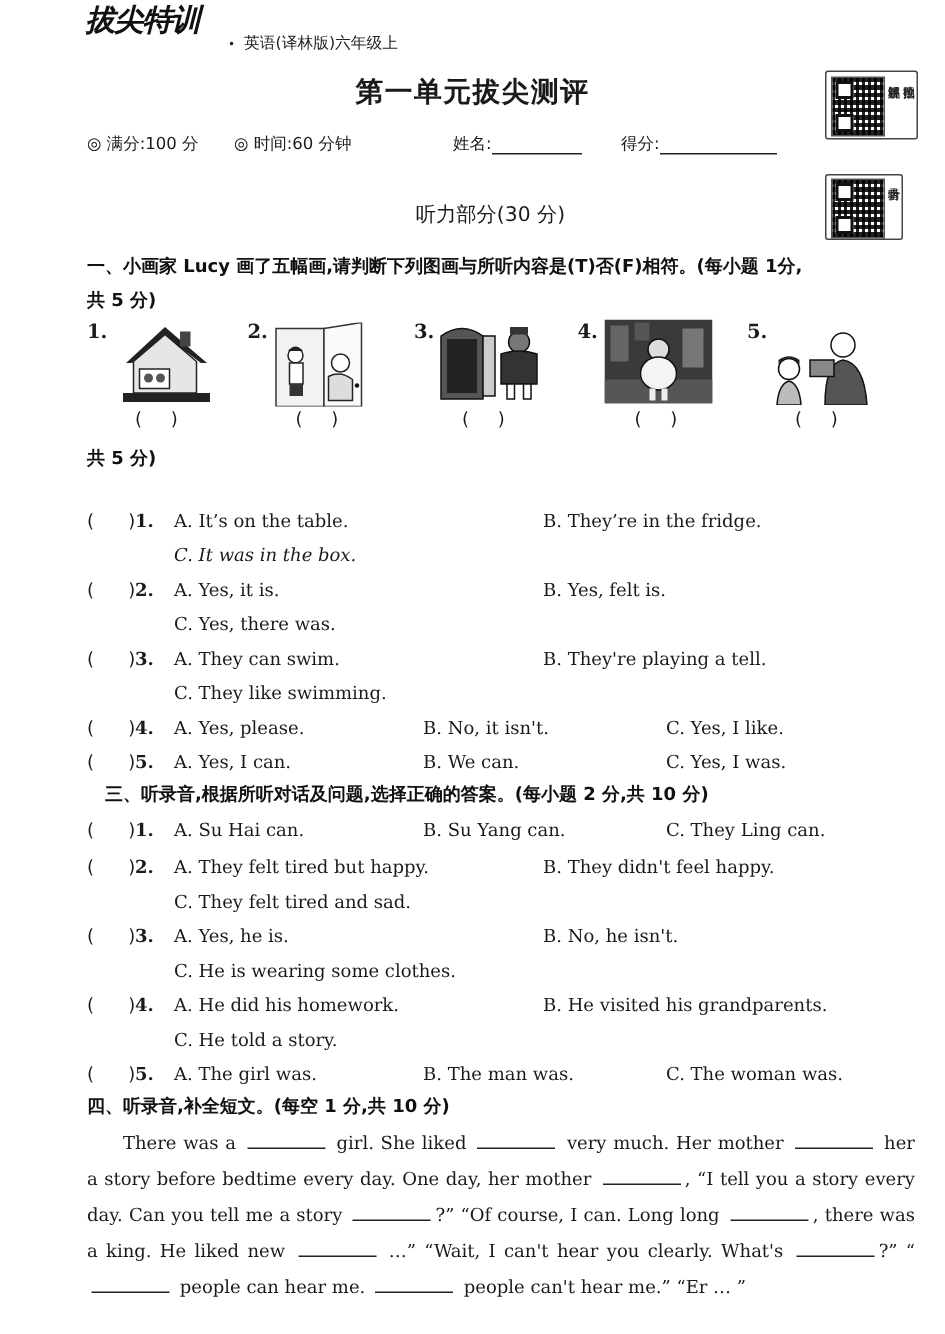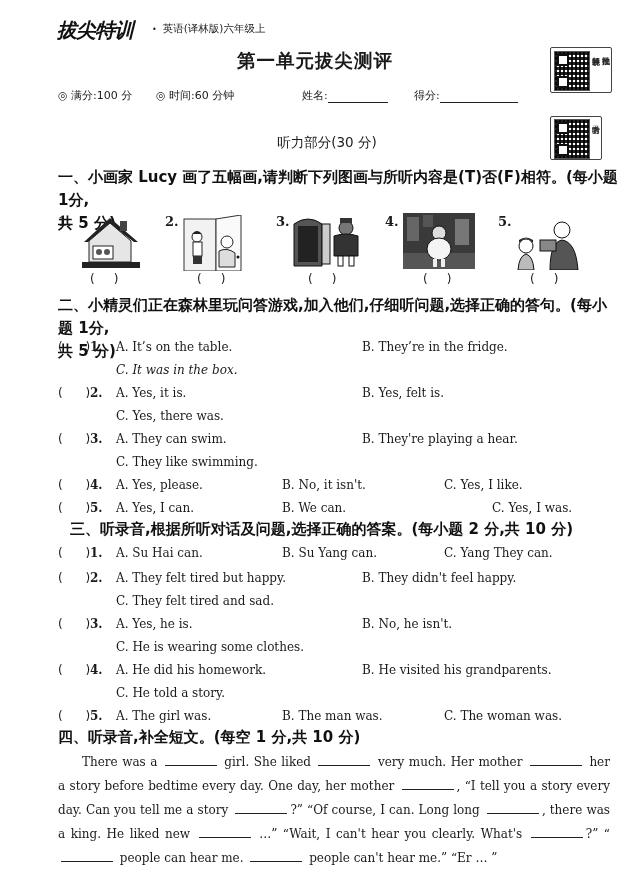--- a/index.html
+++ b/index.html
@@ -3,21 +3,21 @@
 <meta charset="utf-8">
 <style>
   html, body { margin: 0; padding: 0; background: #ffffff; }
   body {
     width: 630px; height: 889px; position: relative; overflow: hidden;
     font-family: "DejaVu Serif", "Liberation Serif", serif;
     color: #1a1a1a;
   }
   .abs { position: absolute; }
   .brand {
-    left: 57px; top: 17px; font-family: "DejaVu Sans", sans-serif;
+    left: 57px; top: 0; font-family: "DejaVu Sans", sans-serif;
     font-weight: bold; font-size: 20px; letter-spacing: -1px; color: #111;
     font-style: italic;
   }
   .subtitle {
     left: 152px; top: 22px; font-size: 10.5px; color: #222;
     font-family: "DejaVu Sans", sans-serif;
   }
   .subtitle .dot { font-size: 8px; margin-right: 6px; }
   .main-title {
     left: 0; width: 630px; top: 48px; text-align: center;
@@ -45,21 +45,21 @@
   .qr-box { position: absolute; border: 1px solid #444; background: #fff; border-radius: 2px; }
   .qr-label {
     position: absolute; font-size: 8px; line-height: 9px; color: #222;
     font-family: "DejaVu Sans", sans-serif; writing-mode: vertical-rl;
   }
   .section-title {
     left: 12px; width: 630px; text-align: center; top: 134px;
     font-size: 13.5px; font-family: "DejaVu Sans", sans-serif;
   }
   .instr {
-    left: 58px; width: 560px; font-size: 15px; line-height: 23px; font-weight: bold;
+    left: 58px; width: 560px; font-size: 12px; line-height: 23px; font-weight: bold;
     font-family: "DejaVu Sans", sans-serif; color: #111;
   }
   .pic-num { font-weight: bold; font-size: 13px; font-family: "DejaVu Serif", serif; }
   .pic { position: absolute; }
   .paren { position: absolute; font-size: 12px; font-family: "DejaVu Sans", sans-serif; }
   .q-row { position: absolute; left: 58px; font-size: 12px; white-space: nowrap; height: 20px; }
   .q-row .p { position: absolute; left: 0; font-family: "DejaVu Sans", sans-serif; }
   .q-row .n { position: absolute; left: 30px; font-weight: bold; }
   .q-row .opt { position: absolute; }
   .passage {
@@ -170,21 +170,20 @@
     <path d="M3,23 q7,-9 14,0 l0,-3 q-7,-5 -14,0 z" fill="#222"></path>
     <path d="M2,50 q1,-14 8,-16 q7,2 8,16 z" fill="#bbb" stroke="#111"></path>
     <circle cx="46" cy="10" r="8" fill="#fff" stroke="#111"></circle>
     <path d="M34,50 q0,-28 12,-30 q14,2 16,30 z" fill="#555" stroke="#111"></path>
     <rect x="24" y="20" width="16" height="11" fill="#888" stroke="#111"></rect>
   </svg>
   <span class="paren" style="left:32px; top:60px; white-space:pre;">(     )</span>
 </div>
 
 <div class="abs instr" style="top:294px;">
-  <div>二、小精灵们正在森林里玩问答游戏,加入他们,仔细听问题,选择正确的答句。(每小题 1分,</div>
   <div>共 5 分)</div>
 </div>
 
 <div class="q-row" style="top:340px;">
   <span class="p" style="white-space:pre;">(      )</span>
   <span class="n" style="left:32px;">1.</span>
   <span class="opt" style="left:58px;">A.  It’s on the table.</span>
   <span class="opt" style="left:304px;">B.  They’re in the fridge.</span>
 </div>
 <div class="q-row" style="top:363px;">
@@ -198,50 +197,50 @@
   <span class="opt" style="left:304px;">B.  Yes, felt is.</span>
 </div>
 <div class="q-row" style="top:409px;">
   <span class="opt" style="left:58px;">C.  Yes, there was.</span>
 </div>
 
 <div class="q-row" style="top:432px;">
   <span class="p" style="white-space:pre;">(      )</span>
   <span class="n" style="left:32px;">3.</span>
   <span class="opt" style="left:58px;">A.  They can swim.</span>
-  <span class="opt" style="left:304px;">B.  They're playing a hear.</span>
+  <span class="opt" style="left:304px;">B.  They're playing a tell.</span>
 </div>
 <div class="q-row" style="top:455px;">
   <span class="opt" style="left:58px;">C.  They like swimming.</span>
 </div>
 
 <div class="q-row" style="top:478px;">
   <span class="p" style="white-space:pre;">(      )</span>
   <span class="n" style="left:32px;">4.</span>
   <span class="opt" style="left:58px;">A.  Yes, please.</span>
   <span class="opt" style="left:224px;">B.  No, it isn't.</span>
   <span class="opt" style="left:386px;">C.  Yes, I like.</span>
 </div>
 
 <div class="q-row" style="top:501px;">
   <span class="p" style="white-space:pre;">(      )</span>
   <span class="n" style="left:32px;">5.</span>
   <span class="opt" style="left:58px;">A.  Yes, I can.</span>
   <span class="opt" style="left:224px;">B.  We can.</span>
-  <span class="opt" style="left:386px;margin-left:48px;">C.  Yes, I was.</span>
+  <span class="opt" style="left:386px;">C.  Yes, I was.</span>
 </div>
 
 <div class="abs instr" style="top:518px;margin-left:12px;">三、听录音,根据所听对话及问题,选择正确的答案。(每小题 2 分,共 10 分)</div>
 
 <div class="q-row" style="top:546px;">
   <span class="p" style="white-space:pre;">(      )</span>
   <span class="n" style="left:32px;">1.</span>
   <span class="opt" style="left:58px;">A.  Su Hai can.</span>
   <span class="opt" style="left:224px;">B.  Su Yang can.</span>
-  <span class="opt" style="left:386px;">C.  Yang They can.</span>
+  <span class="opt" style="left:386px;">C.  They Ling can.</span>
 </div>
 <div class="q-row" style="top:571px;">
   <span class="p" style="white-space:pre;">(      )</span>
   <span class="n" style="left:32px;">2.</span>
   <span class="opt" style="left:58px;">A.  They felt tired but happy.</span>
   <span class="opt" style="left:304px;">B.  They didn't feel happy.</span>
 </div>
 <div class="q-row" style="top:594px;">
   <span class="opt" style="left:58px;">C.  They felt tired and sad.</span>
 </div>

